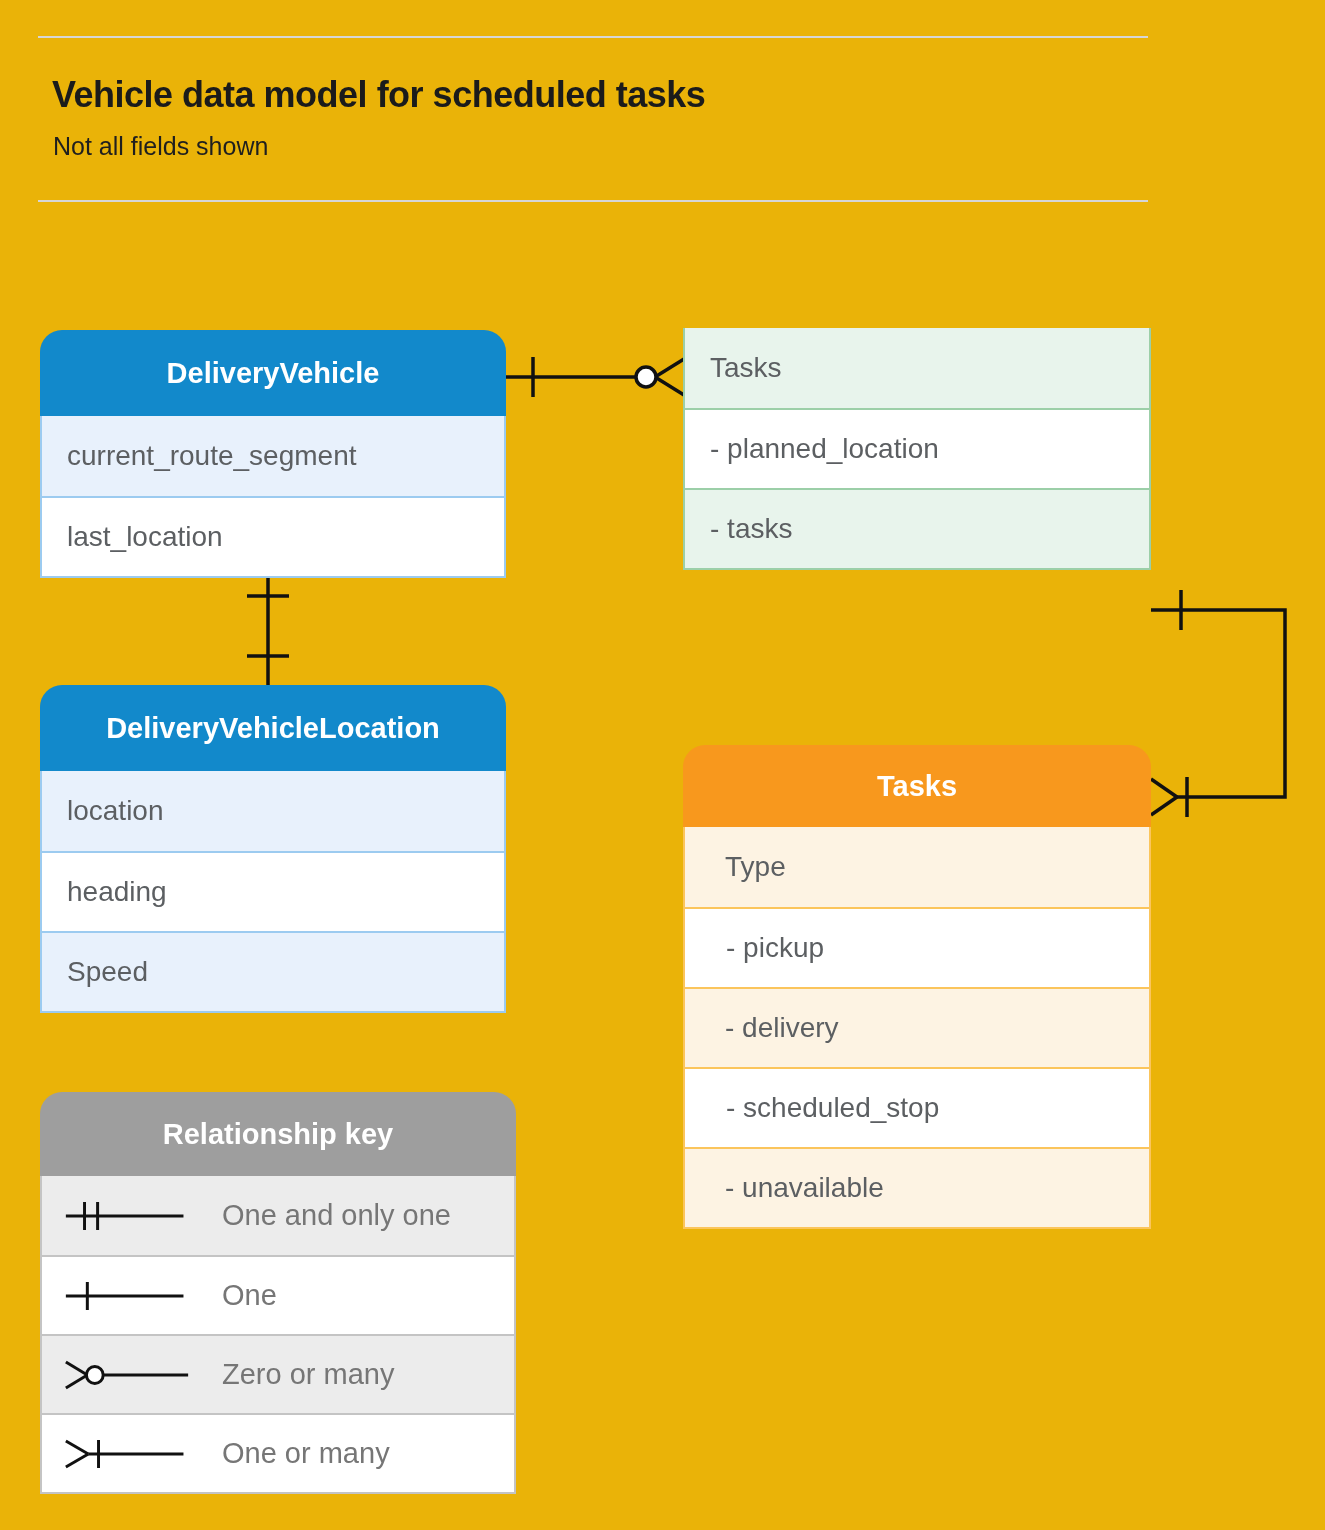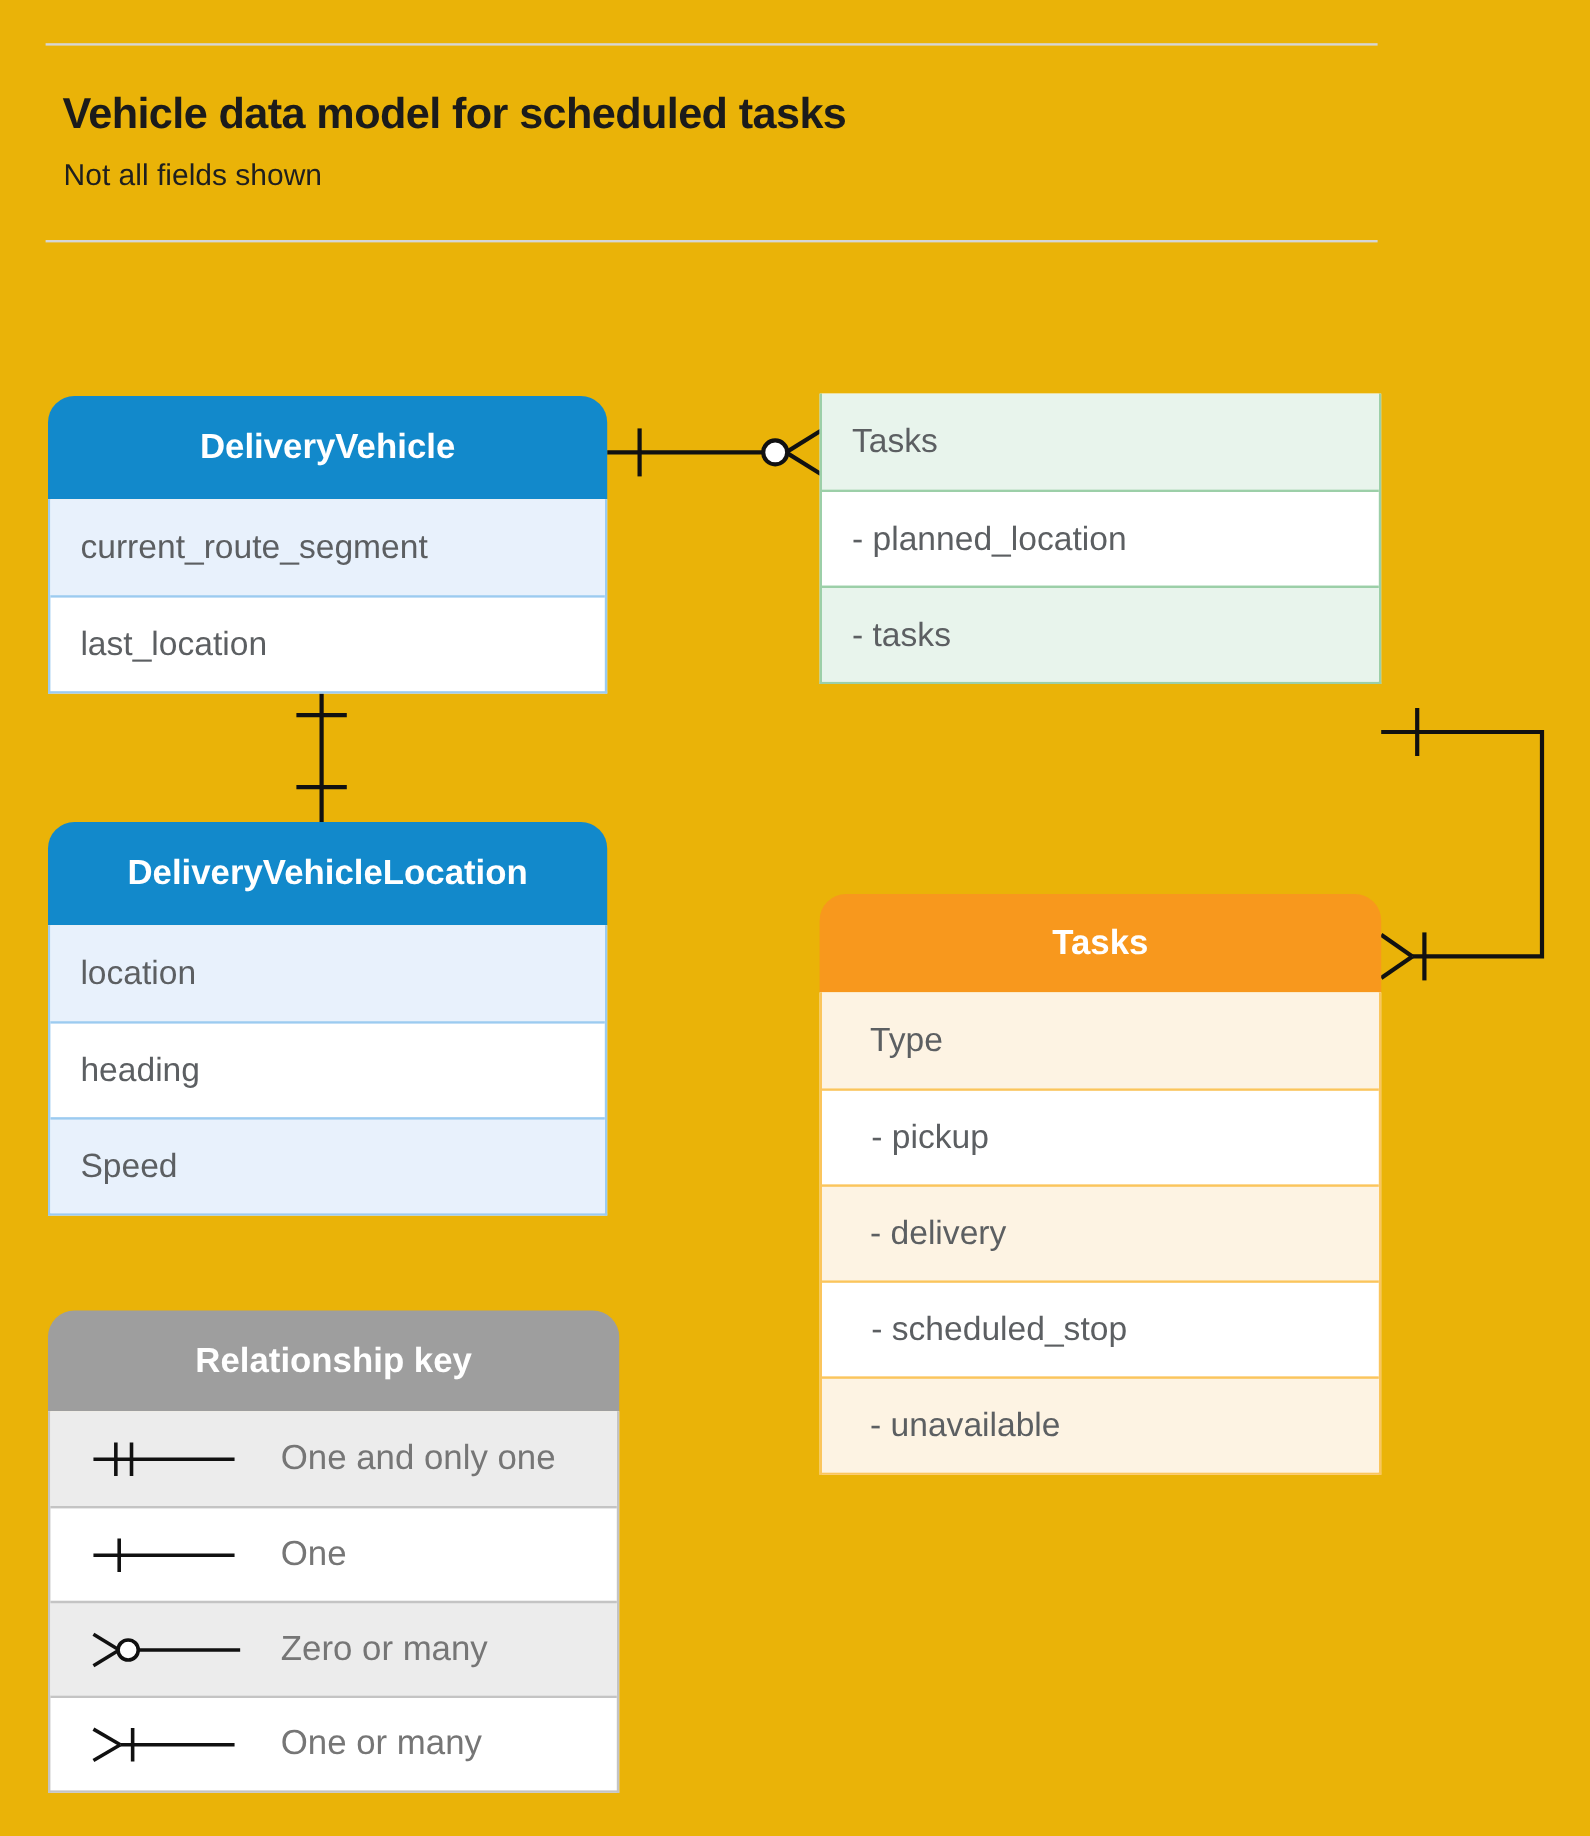--- a/index.html
+++ b/index.html
@@ -34,21 +34,21 @@
   .c-green .body,.c-green .row + .row{border-color:var(--green-border,#9ccfa8);}
   .c-green .row.tint{background:var(--green-tint,#e8f4ec);}
   .c-orange .hd{background:var(--orange-header,#f8981d);}
   .c-orange .body,.c-orange .row + .row{border-color:var(--orange-border,#fbc55c);}
   .c-orange .row.tint{background:var(--orange-tint,#fdf3e3);padding-left:40px;}
   .c-gray  .hd{background:var(--gray-header,#9e9e9e);}
   .c-gray  .body,.c-gray .row + .row{border-color:var(--gray-border,#c4c4c4);}
   .c-gray  .row.tint{background:var(--gray-tint,#ececec);}
 
   
-  .leg{padding-left:34px;color:#767676;font-size:29px;height:79px;}
+  .leg{padding-left:22px;color:#767676;font-size:29px;height:79px;}
   .leg .sym{width:140px;height:44px;margin-right:18px;flex:0 0 auto;}
   .leg .sym line{stroke:#111;stroke-width:3.2;}
   .leg .sym circle{stroke:#111;stroke-width:3.2;fill:#fff;}
 </style>
 </head>
 <body>
 
 <div class="canvas">
 
   <div class="rule rule-top"></div>

